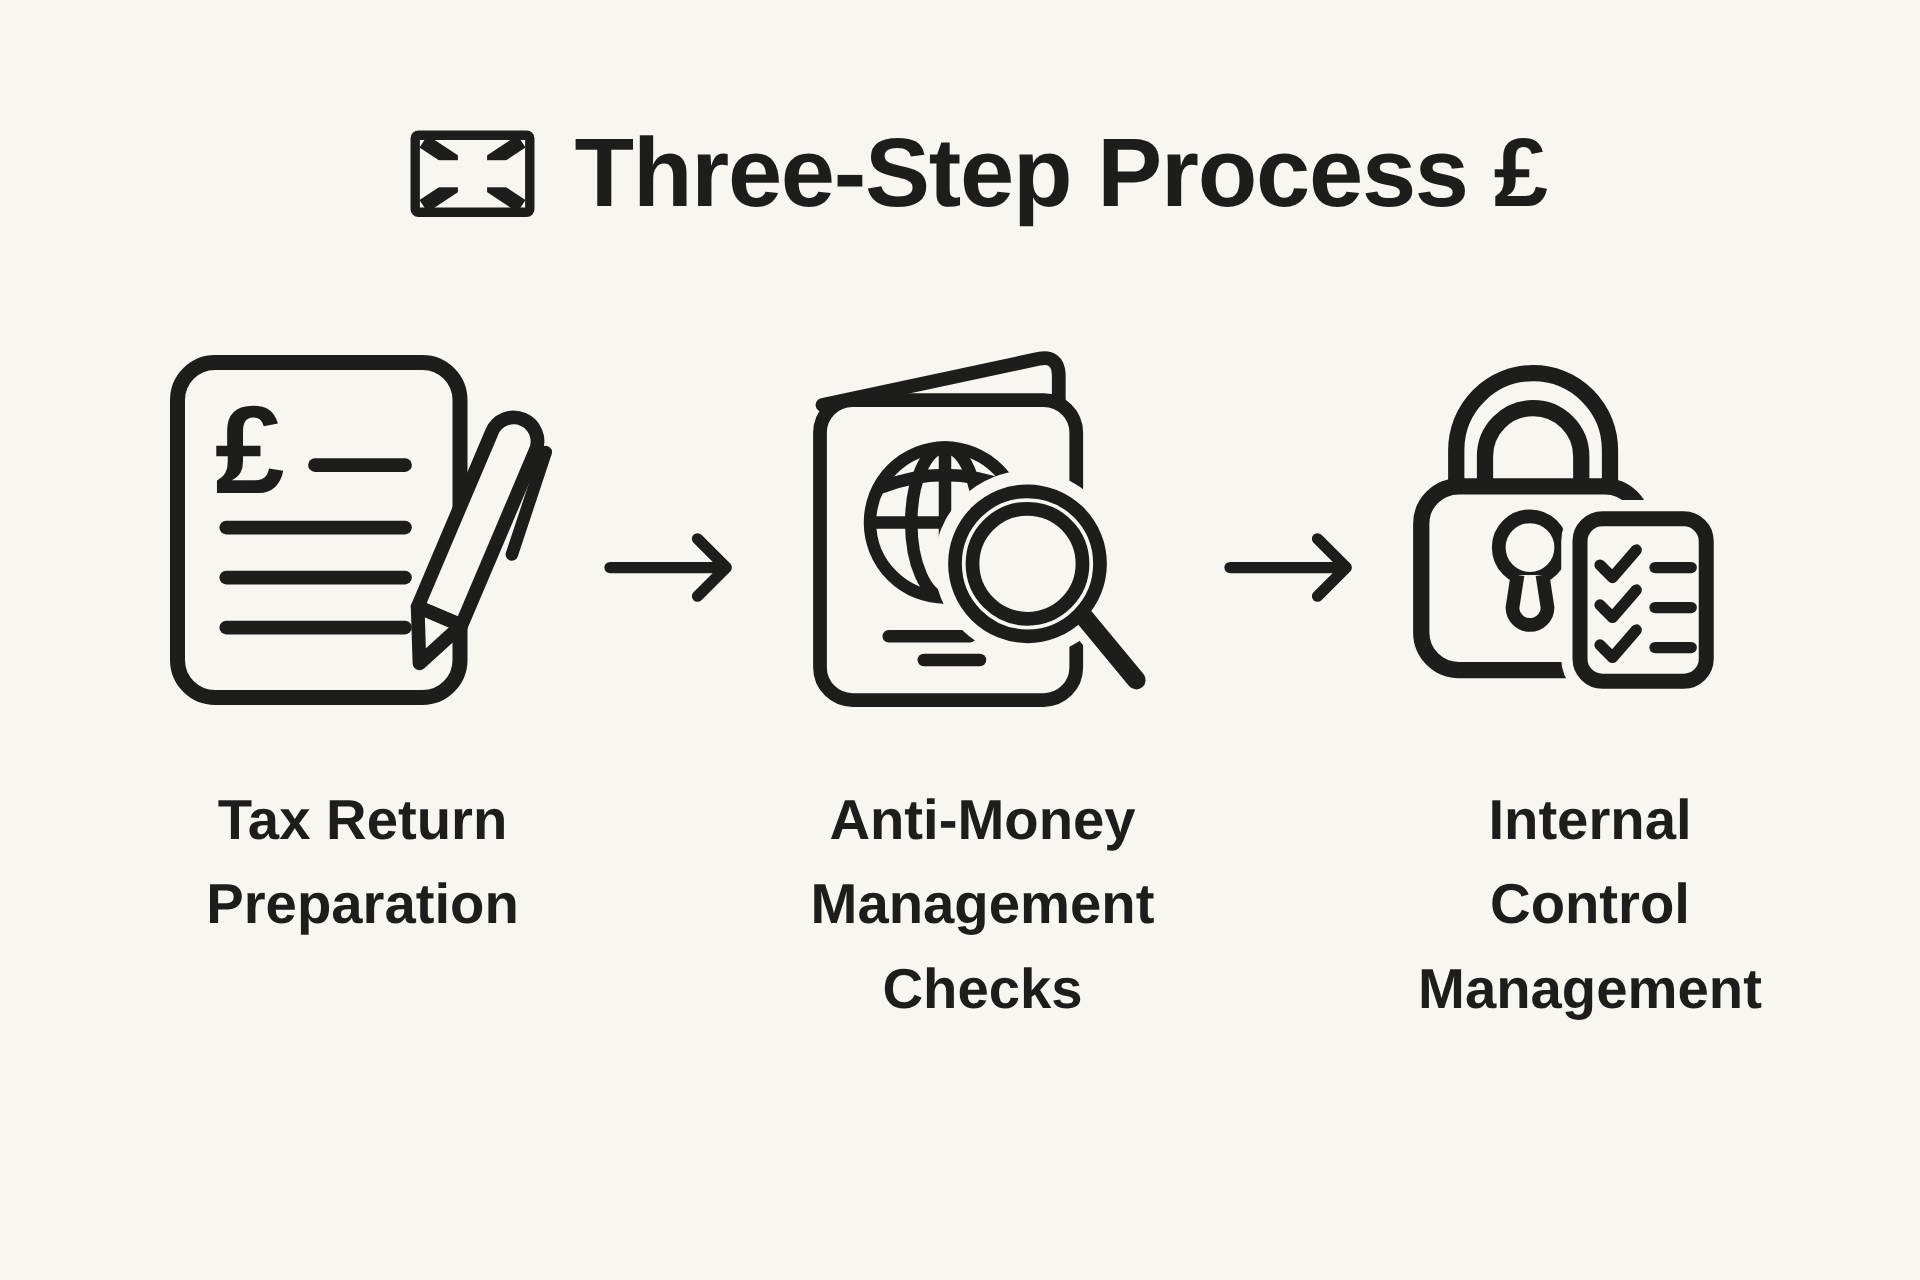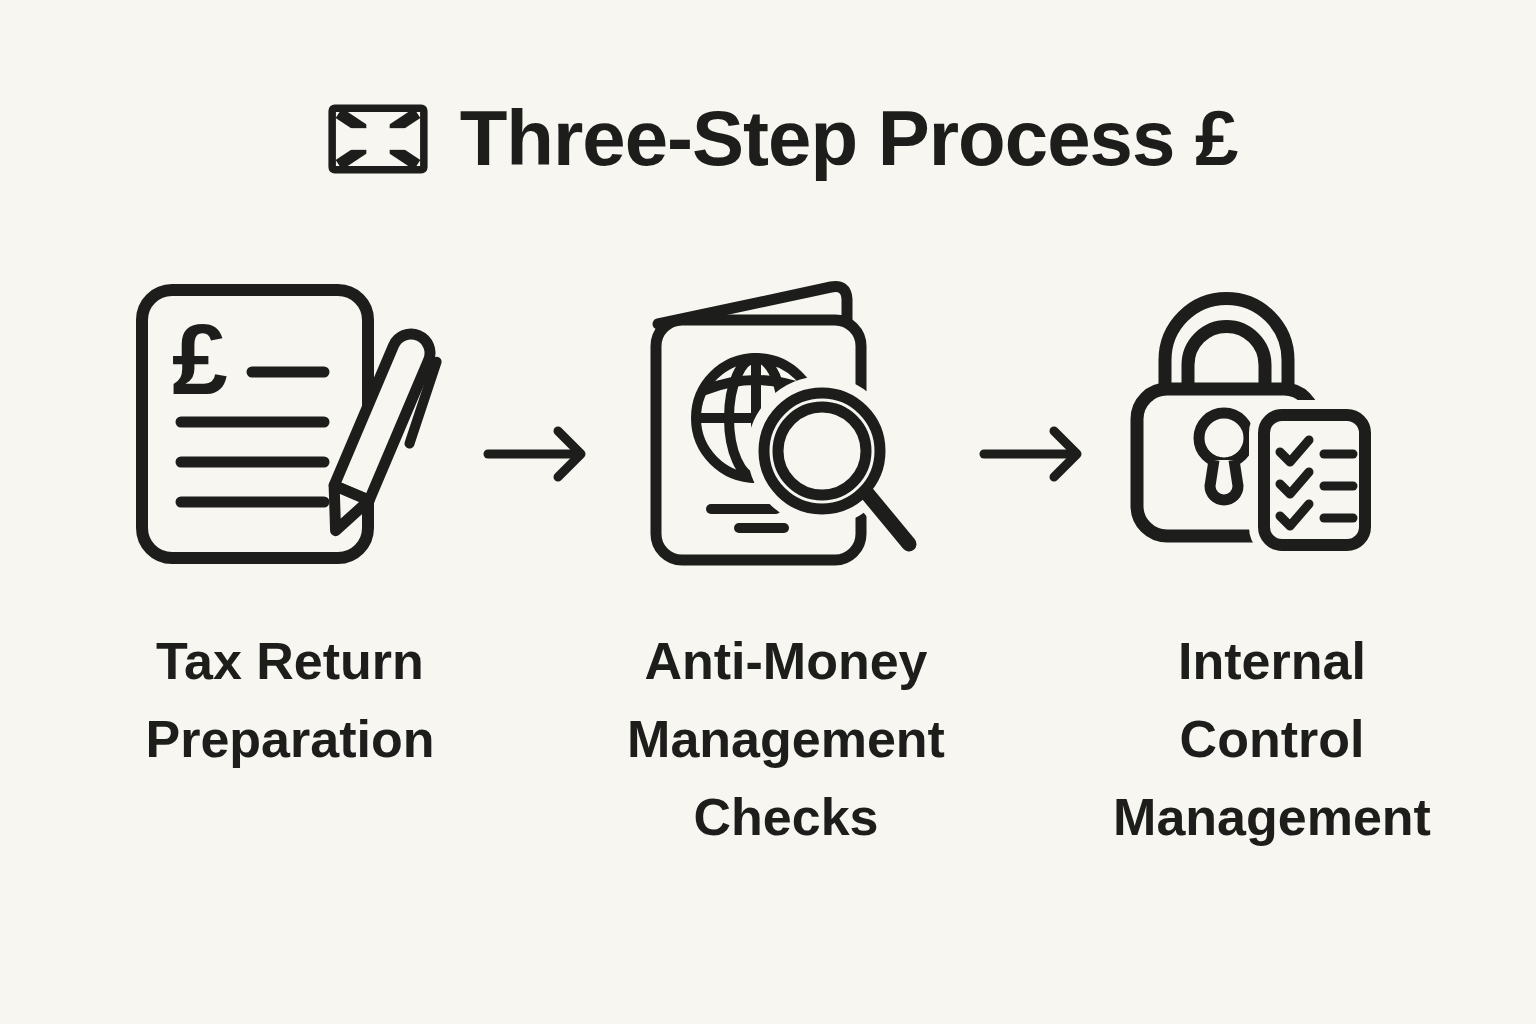--- a/index.html
+++ b/index.html
@@ -26,21 +26,21 @@
 
   .diagram {
     display:flex; align-items:flex-start;
     padding-left:70px; margin-top:90px;
   }
   .step { width:440px; display:flex; flex-direction:column; align-items:center; }
   .step:last-child { width:420px; }
   .icon-box { height:300px; }
   .caption {
     margin-top:50px;
-    font-size:52px; font-weight:bold; text-align:center;
+    font-size:45px; font-weight:bold; text-align:center;
     line-height:1.5; white-space:pre-line;
   }
   .arrow-box { width:56px; flex-shrink:0; margin-top:150px;
     display:flex; justify-content:center; }
   .arrow-box svg { margin:0 -28px; }
 </style>
 </head>
 <body>
 
 <div>

